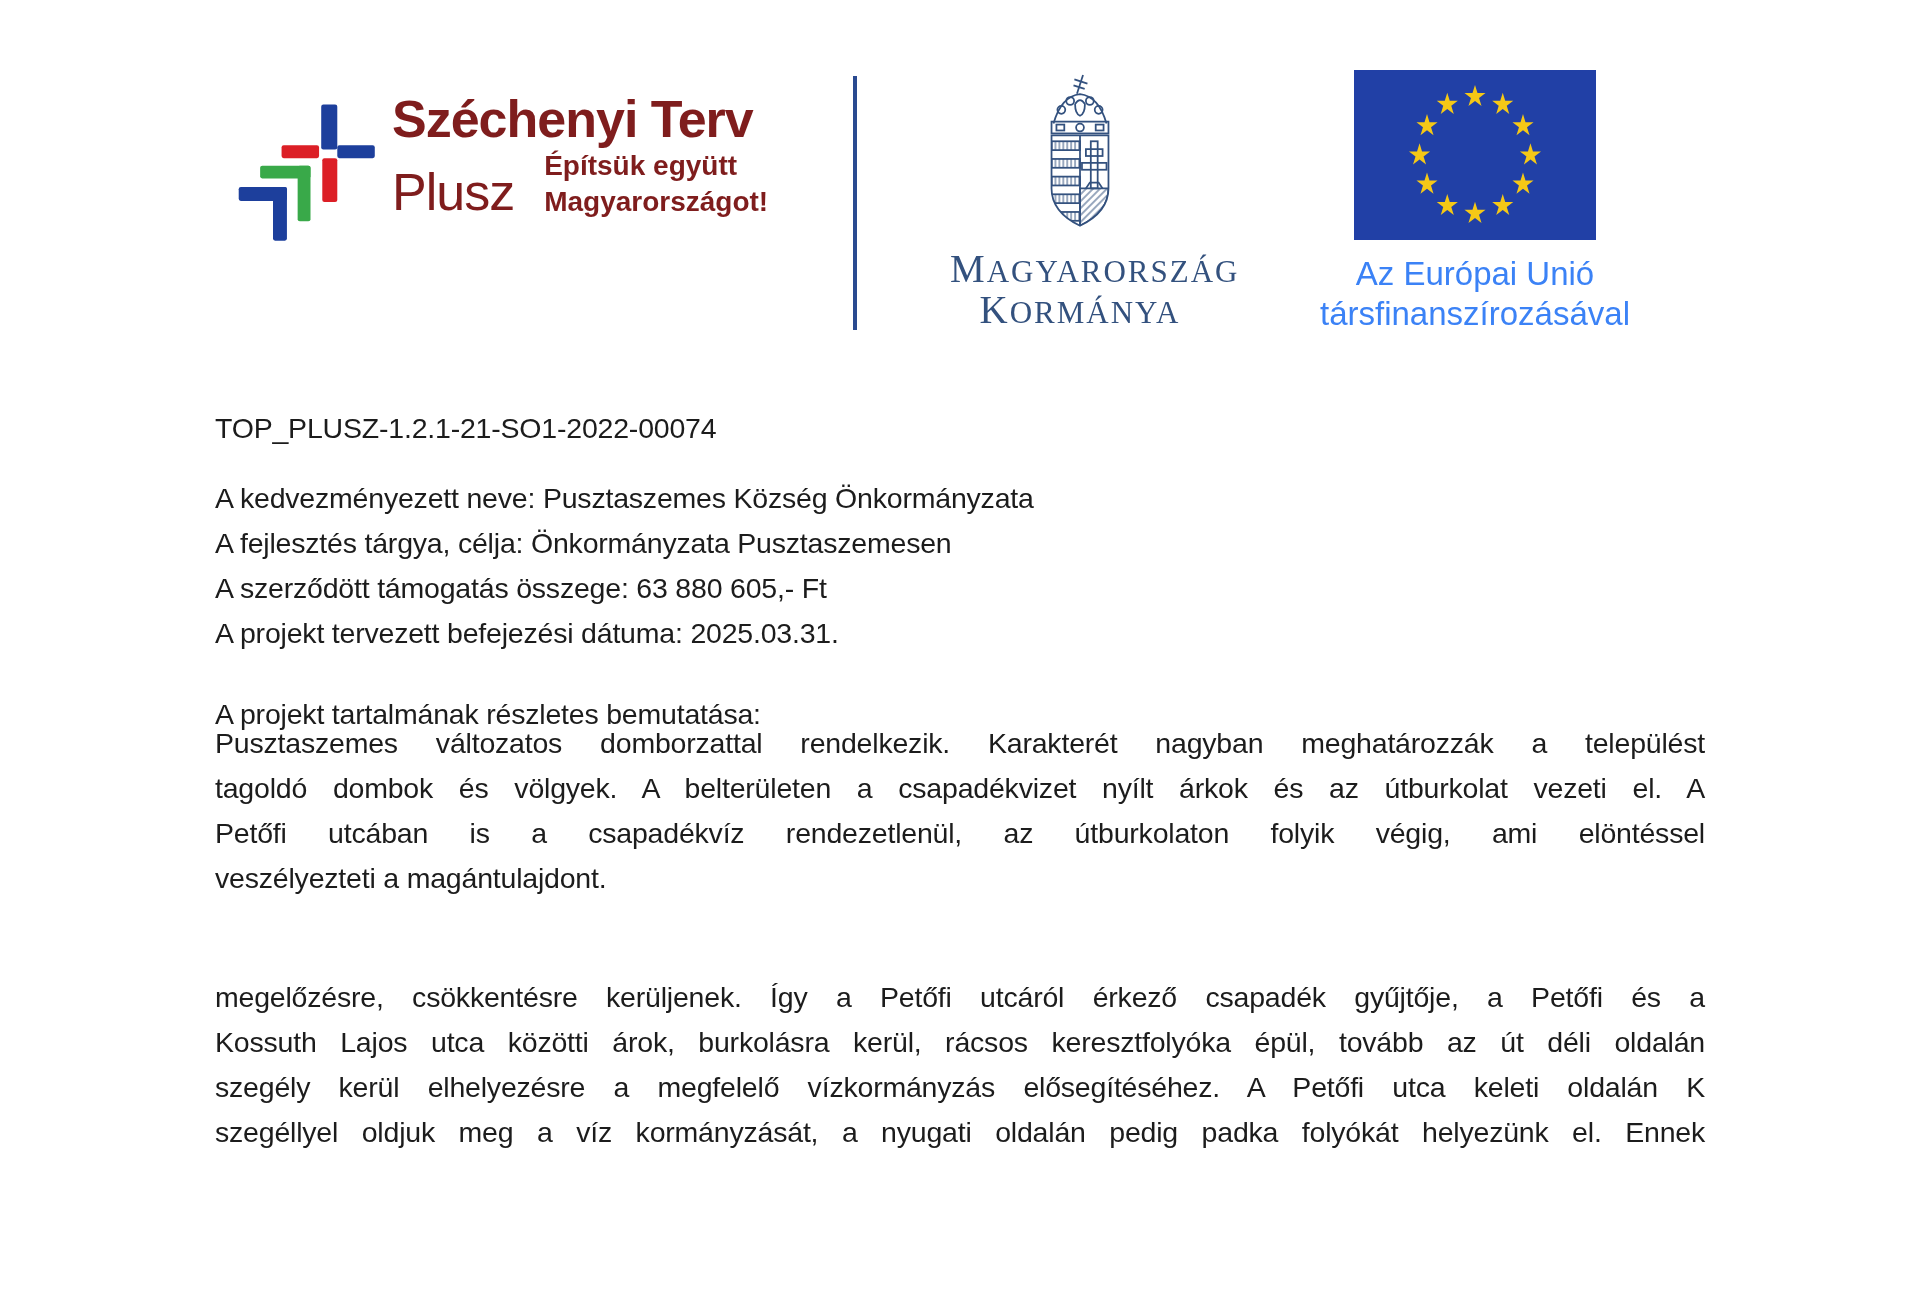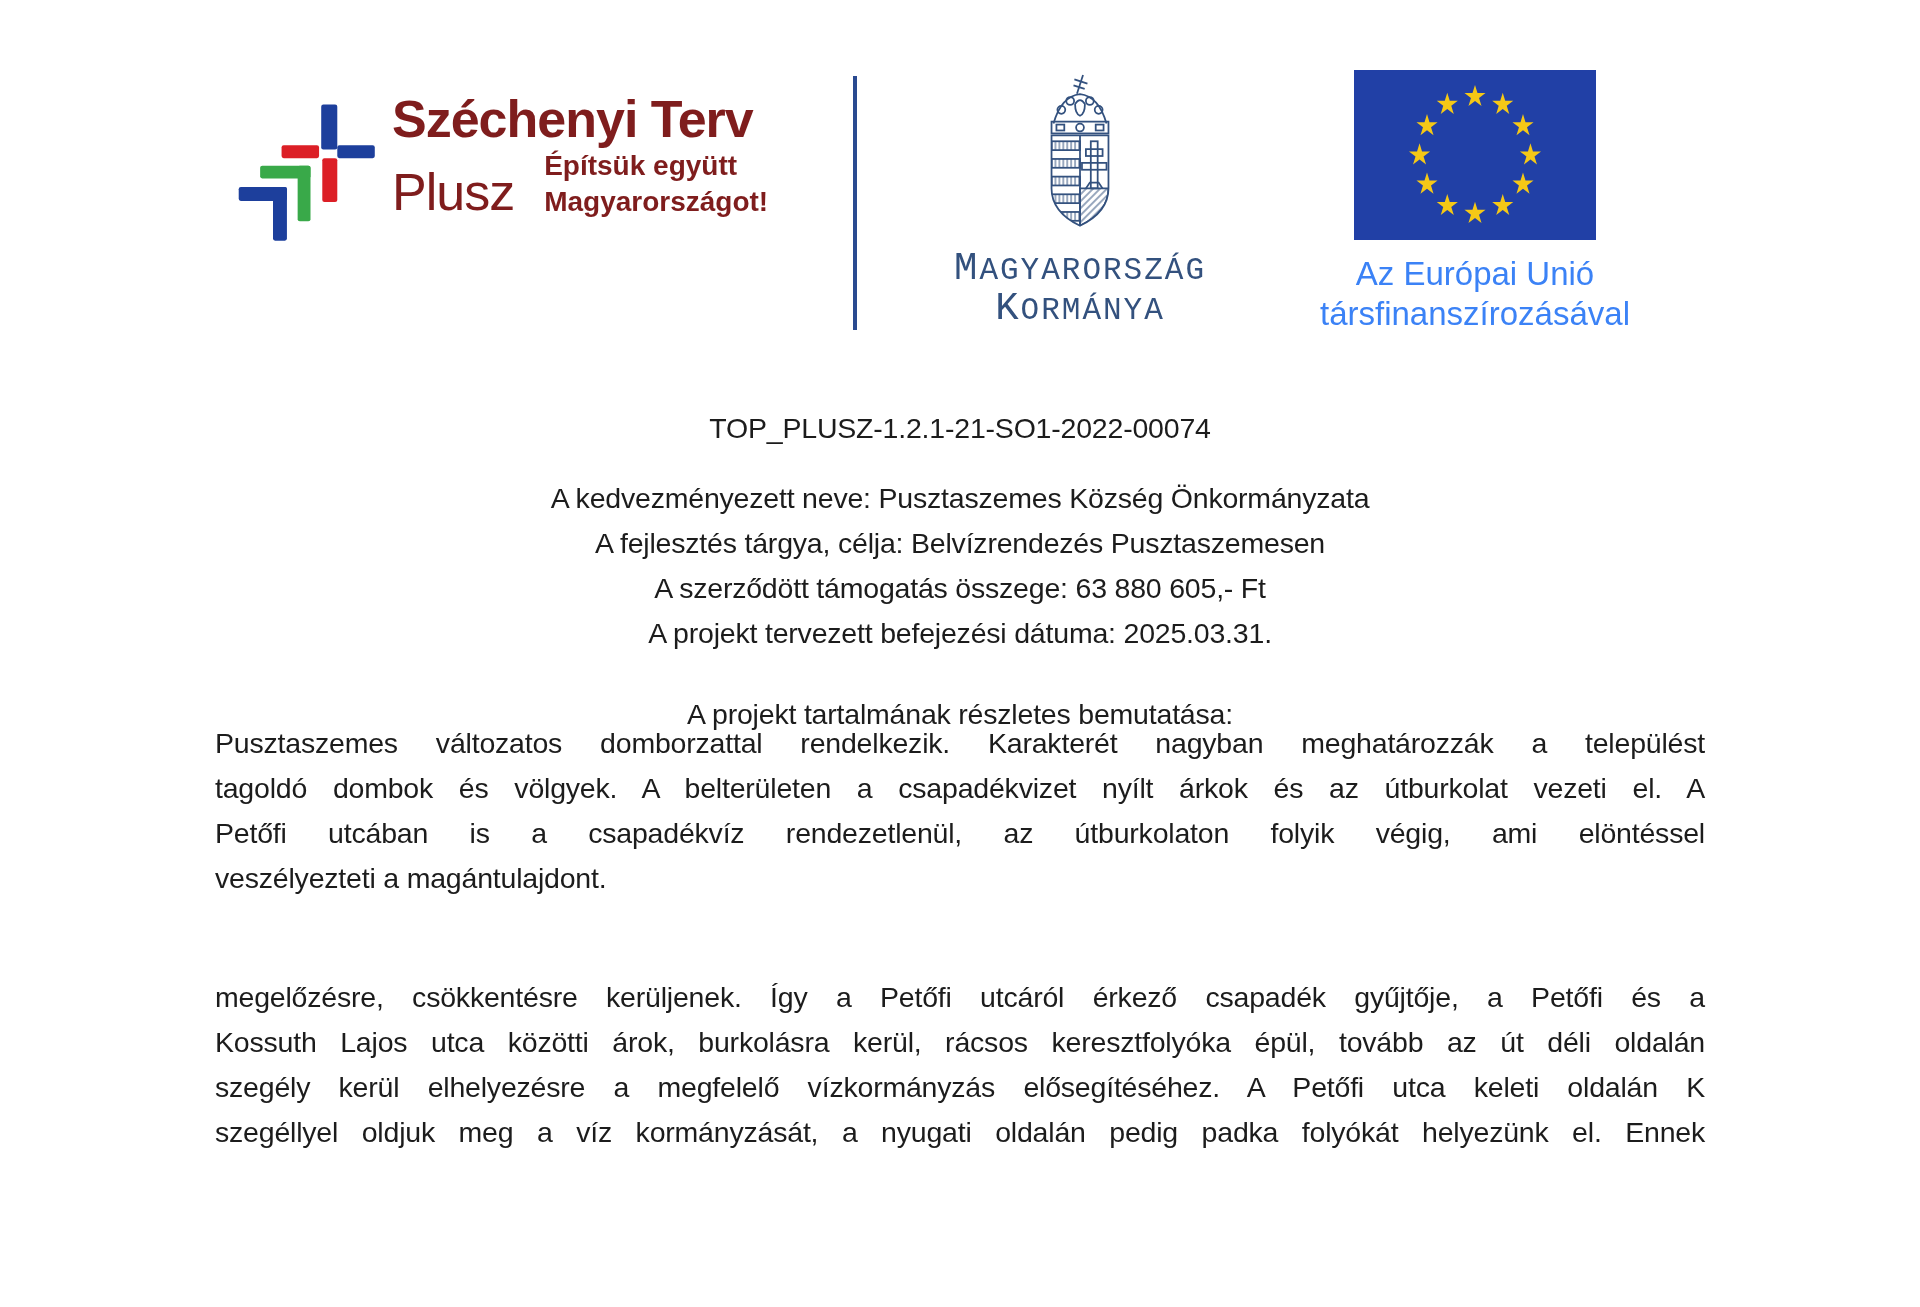--- a/index.html
+++ b/index.html
@@ -12,29 +12,29 @@
   .sz-logo{position:absolute;left:228px;top:90px;display:flex;align-items:flex-start;}
   .sz-mark{width:150px;height:150px;margin-top:6px;}
   .sz-text{margin-left:14px;color:#7f1d1d;}
   .sz-title{font-size:52px;font-weight:700;letter-spacing:-1px;line-height:58px;}
   .sz-row2{display:flex;align-items:flex-end;}
   .sz-title2{font-size:52px;font-weight:400;letter-spacing:-1px;line-height:60px;}
   .sz-tagline{margin-left:30px;padding-bottom:2px;font-size:28px;font-weight:700;line-height:36px;}
   .divider{position:absolute;left:853px;top:76px;width:4px;height:254px;background:#2a4a90;}
   .gov{position:absolute;left:950px;top:70px;width:260px;text-align:center;}
   .gov-arms{width:108px;height:172px;display:block;margin:0 auto;}
-  .gov-names{margin-top:8px;color:#33517e;font-family:Liberation Mono, monospace;}
+  .gov-names{margin-top:8px;color:#33517e;font-family:Liberation Serif, serif;}
   .gov-name{font-size:31px;line-height:38px;letter-spacing:2px;text-transform:uppercase;}
   .gov-name::first-letter{font-size:39px;}
   .eu{position:absolute;left:1300px;top:70px;width:350px;text-align:center;}
   .eu-flag{width:242px;height:170px;display:block;margin:0 auto;}
   .eu-caption{margin-top:14px;color:#3b82f6;font-size:33px;line-height:40px;font-weight:400;}
   
   .doc{position:absolute;left:215px;width:1490px;font-size:28.5px;letter-spacing:-0.2px;color:#1c1c1c;}
-  .doc .line{height:45px;line-height:45px;white-space:nowrap;text-align:center;}
+  .doc .line{height:45px;line-height:45px;white-space:nowrap;}
   .jpar .jline{height:45px;line-height:45px;text-align:justify;text-align-last:justify;}
   .jpar .jline.last{text-align-last:left;}
   #project-id{top:406px;}
   #details{top:476px;}
   #section-heading{top:692px;}
   #para1{top:721px;}
   #para2{top:975px;}
 </style>
 </head>
 <body>
@@ -149,21 +149,21 @@
     </div>
   </div>
 </div>
 
 <div class="doc" id="project-id">
   <div class="line">TOP_PLUSZ-1.2.1-21-SO1-2022-00074</div>
 </div>
 
 <div class="doc" id="details">
   <div class="line">A kedvezményezett neve: Pusztaszemes Község Önkormányzata</div>
-  <div class="line">A fejlesztés tárgya, célja: Belvízrendezés Pusztaszemesen</div>
+  <div class="line">A fejlesztés tárgya, célja: Önkormányzata Pusztaszemesen</div>
   <div class="line">A szerződött támogatás összege: 63 880 605,- Ft</div>
   <div class="line">A projekt tervezett befejezési dátuma: 2025.03.31.</div>
 </div>
 
 <div class="doc" id="section-heading">
   <div class="line">A projekt tartalmának részletes bemutatása:</div>
 </div>
 
 <div class="doc jpar" id="para1">
   <div class="jline">Pusztaszemes változatos domborzattal rendelkezik. Karakterét nagyban meghatározzák a települést</div>

